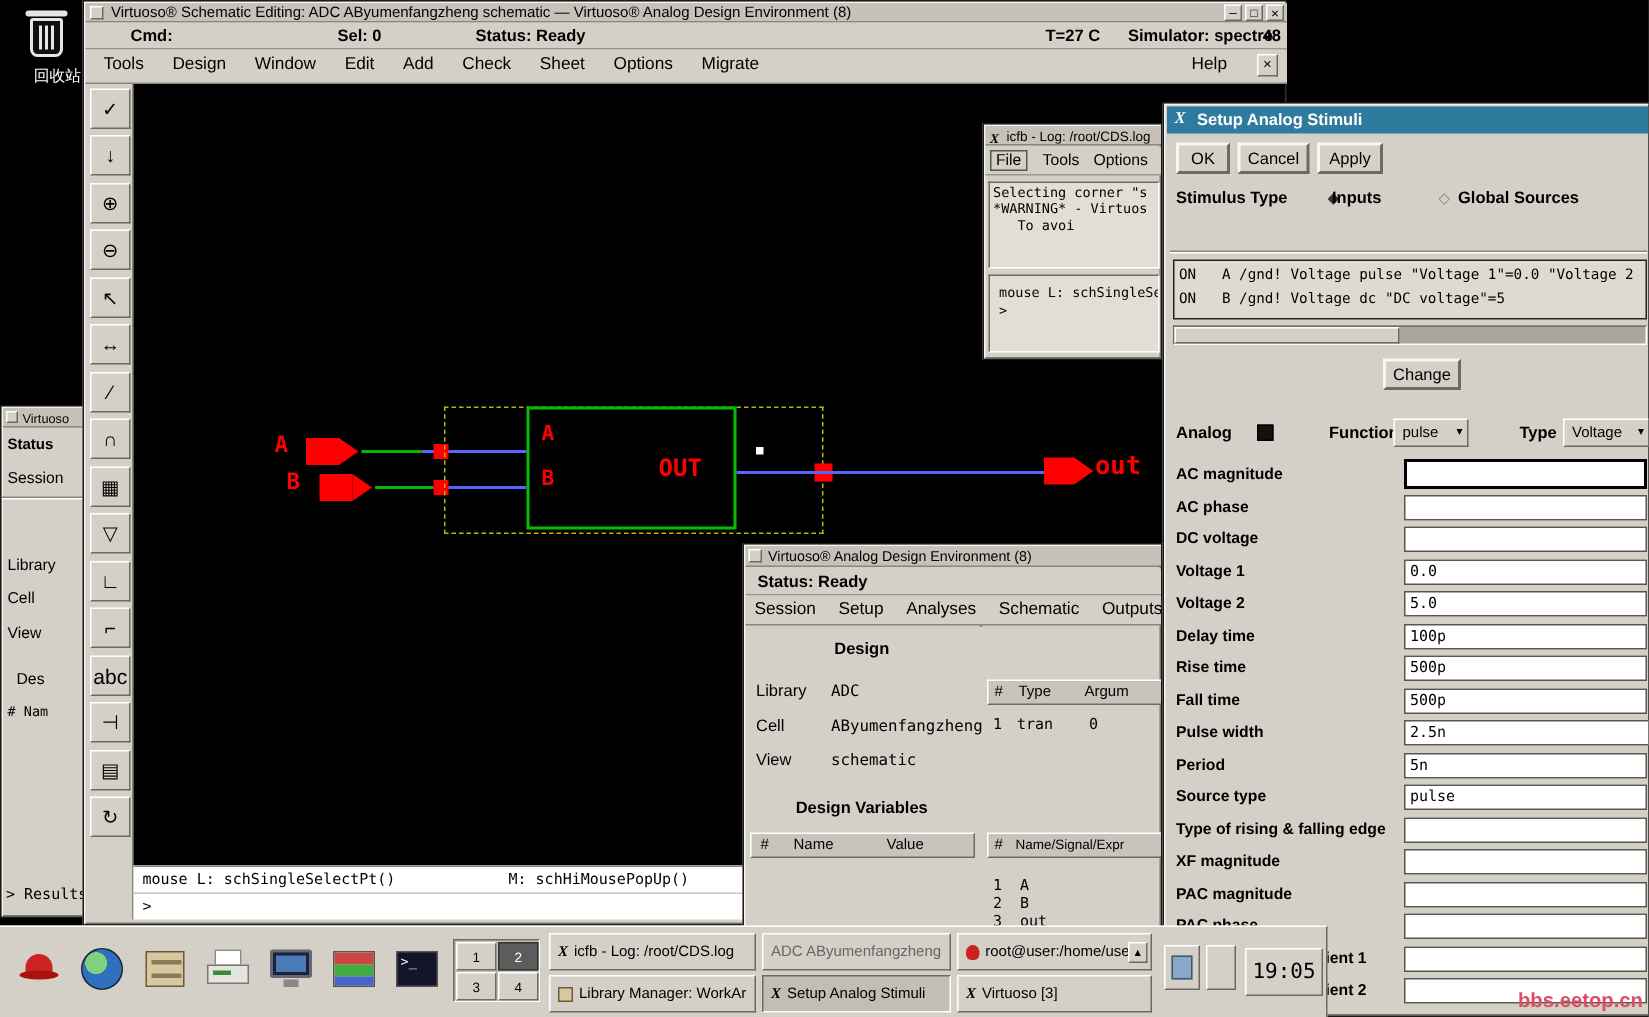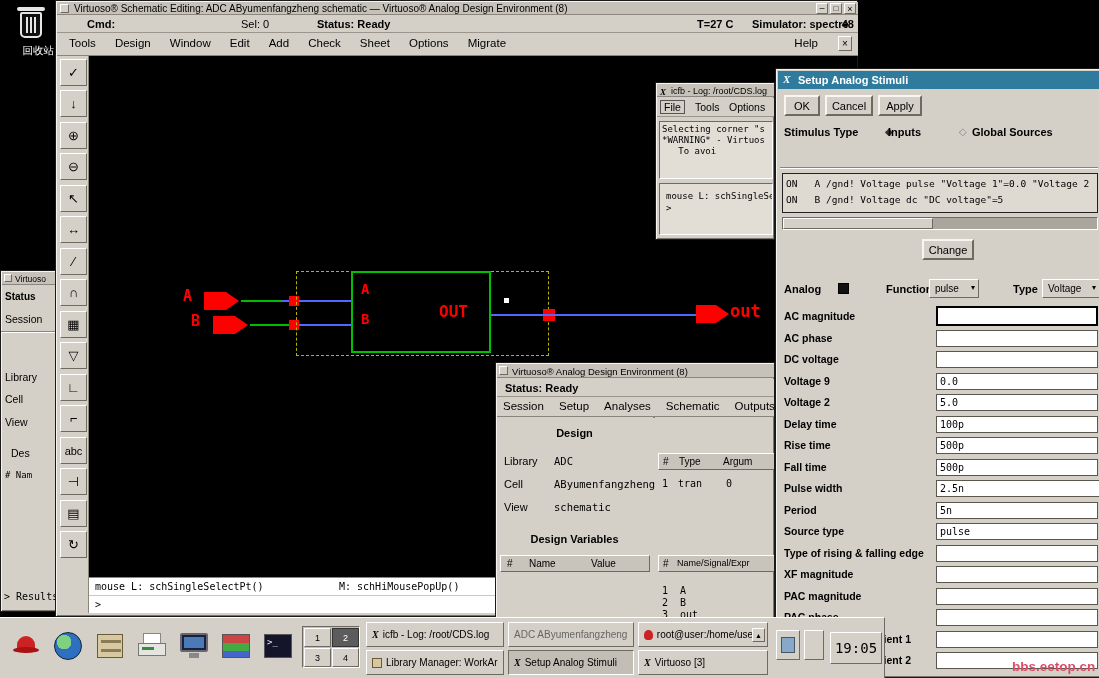--- a/index.html
+++ b/index.html
@@ -76,21 +76,21 @@
     <div class="tbar" style="left:1px;top:1px;width:801px;height:13px">
       <span class="abs raised" style="left:3px;top:2px;width:9px;height:9px"></span>
       <span class="abs" style="left:17px;top:0">Virtuoso® Schematic Editing: ADC AByumenfangzheng schematic — Virtuoso® Analog Design Environment (8)</span>
       <span class="abs raised" style="right:30px;top:1px;width:12px;height:11px;text-align:center;line-height:9px;font-size:9px">–</span>
       <span class="abs raised" style="right:16px;top:1px;width:12px;height:11px;text-align:center;line-height:10px;font-size:8px">□</span>
       <span class="abs raised" style="right:2px;top:1px;width:12px;height:11px;text-align:center;line-height:10px;font-size:9px">×</span>
     </div>
 
     <div class="abs" style="left:1px;top:14px;width:801px;height:18px;background:#d4d0c8;border-bottom:1px solid #9a968e">
       <span class="abs" style="left:30px;top:3px;font-weight:bold">Cmd:</span>
-      <span class="abs" style="left:184px;top:3px;font-weight:normal">Sel: 0</span>
+      <span class="abs" style="left:168px;top:3px;font-weight:bold">Sel: 0</span>
       <span class="abs" style="left:260px;top:3px;font-weight:bold">Status: Ready</span>
       <span class="abs" style="left:640px;top:3px;font-weight:bold">T=27 C</span>
       <span class="abs" style="left:695px;top:3px;font-weight:bold">Simulator: spectre</span>
       <span class="abs" style="right:4px;top:3px;font-weight:bold">48</span>
     </div>
 
     <div class="abs" style="left:1px;top:32px;width:801px;height:23px;background:#d4d0c8;border-bottom:1px solid #8a867e;white-space:nowrap;overflow:hidden;padding-left:4px">
       <span class="mi">Tools</span>
       <span class="mi">Design</span>
       <span class="mi">Window</span>
@@ -134,21 +134,21 @@
         </div>
       <div class="tool" style="top:286px">
           <span>▽</span>
         </div>
       <div class="tool" style="top:318px">
           <span>∟</span>
         </div>
       <div class="tool" style="top:349px">
           <span>⌐</span>
         </div>
-      <div class="tool" style="top:381px;font-size:11px">
+      <div class="tool" style="top:381px;font-size:14px">
           <span>abc</span>
         </div>
       <div class="tool" style="top:412px">
           <span>⊣</span>
         </div>
       <div class="tool" style="top:444px">
           <span>▤</span>
         </div>
       <div class="tool" style="top:475px">
           <span>↻</span>
@@ -319,21 +319,21 @@
       <span class="abs" style="left:5px;top:3px;font-size:10px">Voltage</span>
       <span class="abs" style="right:3px;top:3px;font-size:8px">▾</span>
     </div>
 
     <span class="flabel" style="left:8px;top:241px">AC magnitude</span>
     <div class="field" style="left:160px;top:237px;width:162px;height:20px;border:2px solid #000;line-height:16px"></div>
     <span class="flabel" style="left:8px;top:263px">AC phase</span>
     <div class="field" style="left:160px;top:261px;width:162px;height:17px"></div>
     <span class="flabel" style="left:8px;top:284px">DC voltage</span>
     <div class="field" style="left:160px;top:282px;width:162px;height:17px"></div>
-    <span class="flabel" style="left:8px;top:306px">Voltage 9</span>
+    <span class="flabel" style="left:8px;top:306px">Voltage 1</span>
     <div class="field" style="left:160px;top:304px;width:162px;height:17px">0.0</div>
     <span class="flabel" style="left:8px;top:327px">Voltage 2</span>
     <div class="field" style="left:160px;top:325px;width:162px;height:17px">5.0</div>
     <span class="flabel" style="left:8px;top:349px">Delay time</span>
     <div class="field" style="left:160px;top:347px;width:162px;height:17px">100p</div>
     <span class="flabel" style="left:8px;top:370px">Rise time</span>
     <div class="field" style="left:160px;top:368px;width:162px;height:17px">500p</div>
     <span class="flabel" style="left:8px;top:392px">Fall time</span>
     <div class="field" style="left:160px;top:390px;width:162px;height:17px">500p</div>
     <span class="flabel" style="left:8px;top:413px">Pulse width</span>

